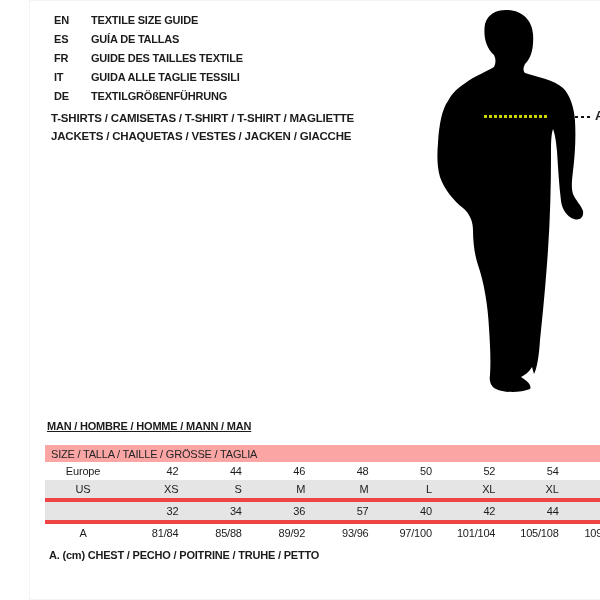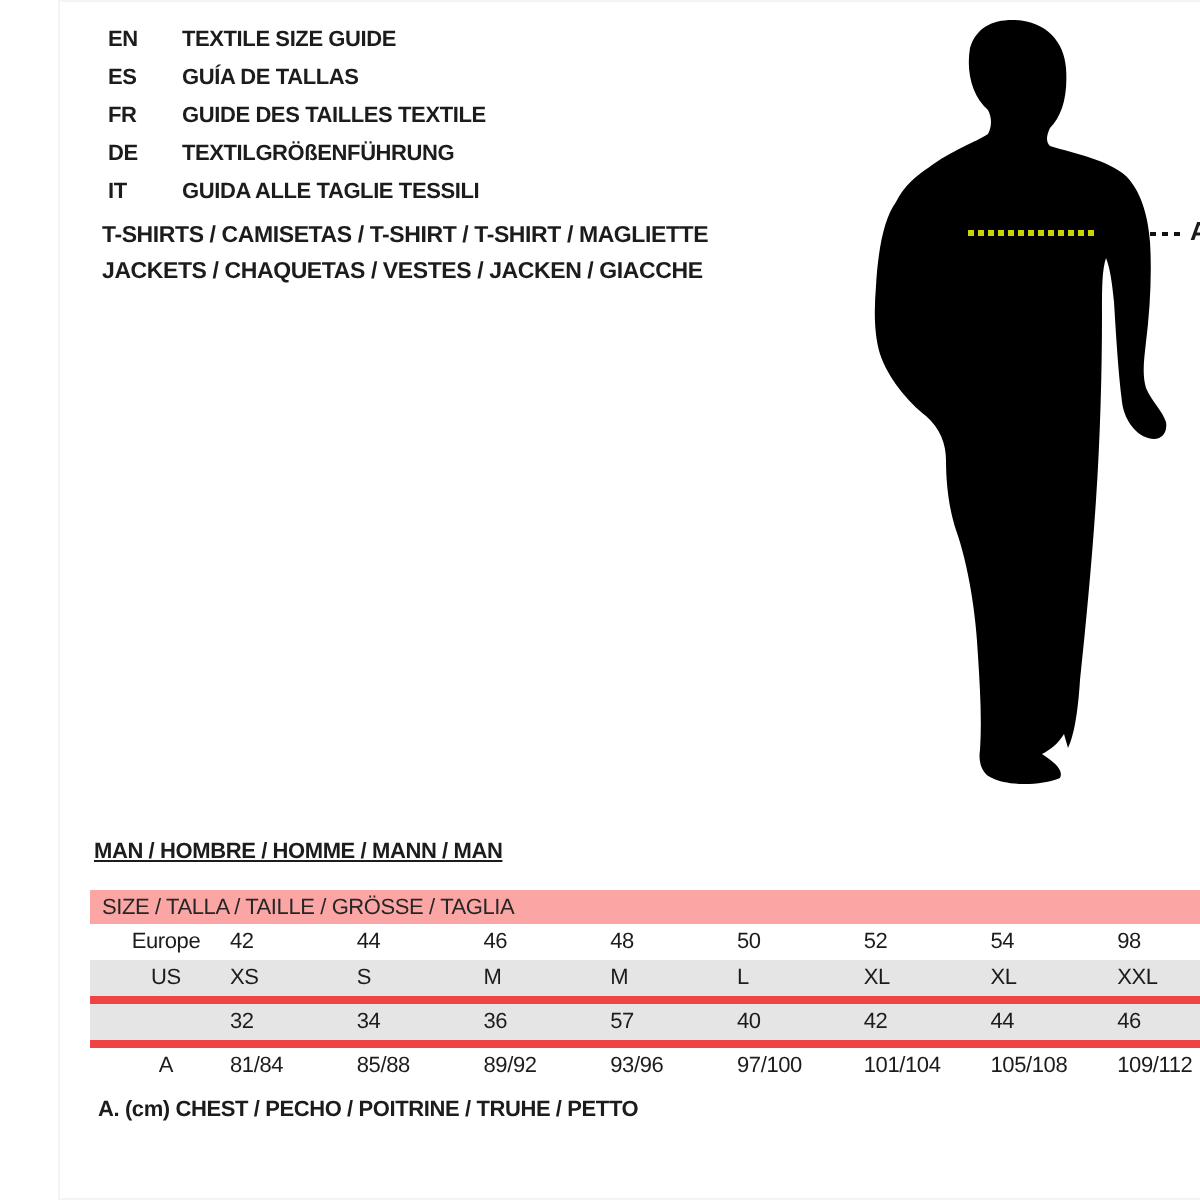--- a/index.html
+++ b/index.html
@@ -30,21 +30,21 @@
   .measure-label { position:absolute; left:566px; top:108px;
                    font-size:13px; font-weight:600; }
 
   .man-caption { position:absolute; left:18px; top:420px;
                  font-weight:bold; font-size:11px; letter-spacing:-0.2px;text-decoration:underline; }
 
   
   table.size-table { position:absolute; left:16px; top:445px; width:577px;
     border-collapse:collapse; table-layout:fixed; font-size:11px;
     letter-spacing:-0.2px; color:#1c1c1c; }
-  table.size-table td { padding:0; height:18px; text-align:left; vertical-align:middle; }
+  table.size-table td { padding:0; height:18px; text-align:right; vertical-align:middle; }
   table.size-table td.lbl { text-align:center; padding-left:6px; }
   table.size-table tr.hdr td { background:#fca5a5; height:17px; text-align:left;
     padding-left:6px; color:#262626; }
   table.size-table tr.shaded td { background:#e5e5e5; border-bottom:4px solid #ef4444; }
   table.size-table col.c-label { width:70px; }
 
   .footnote { position:absolute; left:20px; top:549px;
               font-weight:bold; font-size:11px; letter-spacing:-0.2px; }
 </style>
 </head>
@@ -59,26 +59,26 @@
     </div>
     <div class="lang-row">
       <span class="lang-code">ES</span>
       <span>GUÍA DE TALLAS</span>
     </div>
     <div class="lang-row">
       <span class="lang-code">FR</span>
       <span>GUIDE DES TAILLES TEXTILE</span>
     </div>
     <div class="lang-row">
+      <span class="lang-code">IT</span>
+      <span>GUIDA ALLE TAGLIE TESSILI</span>
+    </div>
+    <div class="lang-row">
       <span class="lang-code">DE</span>
       <span>TEXTILGRÖßENFÜHRUNG</span>
-    </div>
-    <div class="lang-row">
-      <span class="lang-code">IT</span>
-      <span>GUIDA ALLE TAGLIE TESSILI</span>
     </div>
   </div>
 
   <div class="category-block">
     <div>T-SHIRTS / CAMISETAS / T-SHIRT / T-SHIRT / MAGLIETTE</div>
     <div>JACKETS / CHAQUETAS / VESTES / JACKEN / GIACCHE</div>
   </div>
 
   <svg class="figure-svg" viewBox="0 0 160 385">
     <path fill="#000000" d="

